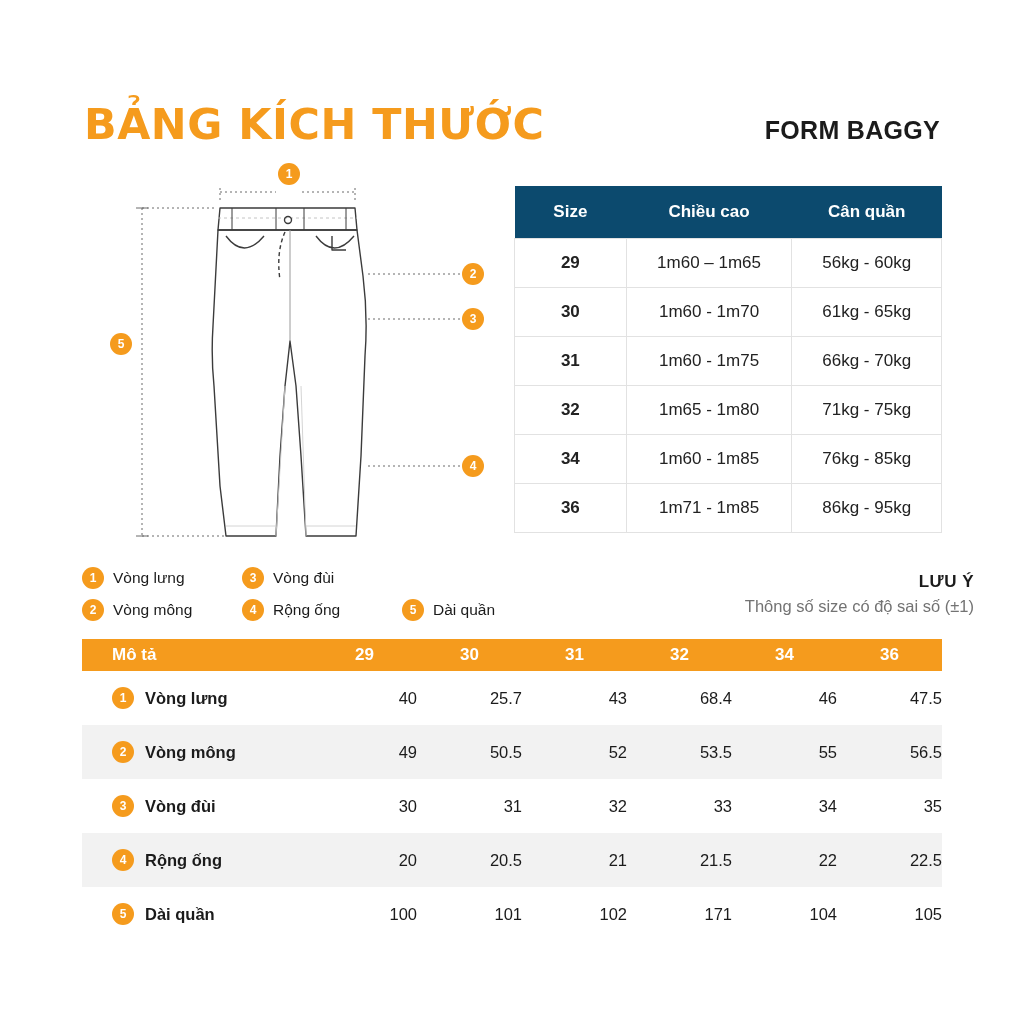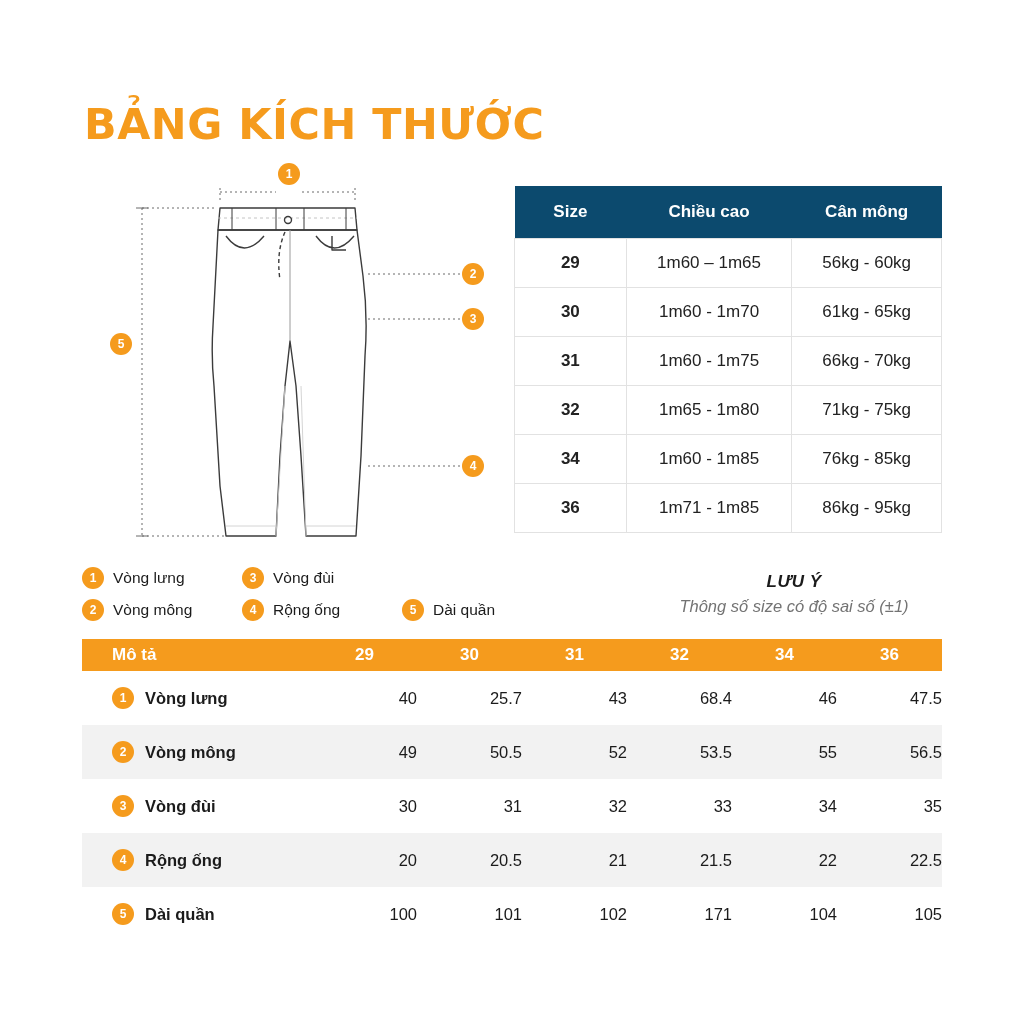--- a/index.html
+++ b/index.html
@@ -104,22 +104,21 @@
     gap: 9px;
     font-size: 15.5px;
     color: #1b1b1b;
   }
 
   
   .note {
     position: absolute;
     left: 614px; top: 546px;
     width: 360px;
-    text-align: center;
-    font-style: italic;
+    text-align: right;
   }
   .note-title {
     font-size: 17px;
     font-weight: bold;
     letter-spacing: 0.5px;
     margin-bottom: 5px;
   }
   .note-text {
     font-size: 16.5px;
     color: #737373;
@@ -158,20 +157,21 @@
     align-items: center;
     gap: 11px;
   }
 </style>
 </head>
 <body>
 
 <div class="page">
 
   <div class="title">BẢNG KÍCH THƯỚC</div>
+  <div class="form-label">FORM BAGGY</div>
 
   <div class="illus">
     <svg width="420" height="390" viewBox="0 0 420 390">
       <g fill="none" stroke="#3b3b3b" stroke-width="1.4" stroke-linejoin="round">
 
         <path d="M140 52 L275 52 L277 74 L138 74 Z"></path>
         <path d="M138 62 L277 62" stroke="#bdbdbd" stroke-width="0.9" stroke-dasharray="3 3"></path>
 
         <path d="M138 74 L133 170 Q131 200 134 230 L140 330 L146 380 L196 380 L200 300 L205 230 L210 185
                  L216 230 L221 300 L226 380 L276 380 L281 300 L285 200 Q288 160 283 120 L277 74 Z"></path>
@@ -218,21 +218,21 @@
     <div class="badge b-abs" style="left:382px; top:152px;">3</div>
     <div class="badge b-abs" style="left:382px; top:299px;">4</div>
     <div class="badge b-abs" style="left:30px; top:177px;">5</div>
   </div>
 
   <table class="size-table">
     <thead>
       <tr>
         <th style="width:112px">Size</th>
         <th style="width:166px">Chiều cao</th>
-        <th style="width:150px">Cân mông</th>
+        <th style="width:150px">Cân quần</th>
       </tr>
     </thead>
     <tbody>
       <tr>
         <td class="sz">29</td>
         <td>1m60 – 1m65</td>
         <td>56kg - 60kg</td>
       </tr>
       <tr>
         <td class="sz">30</td>

